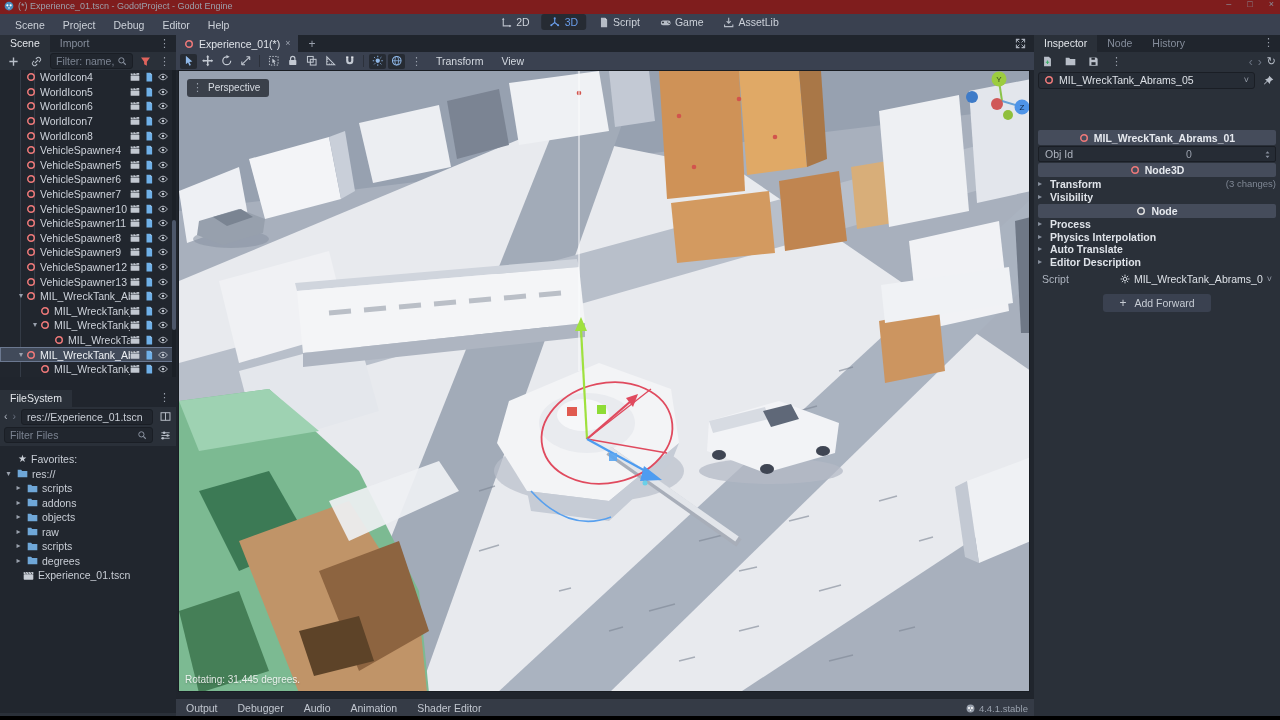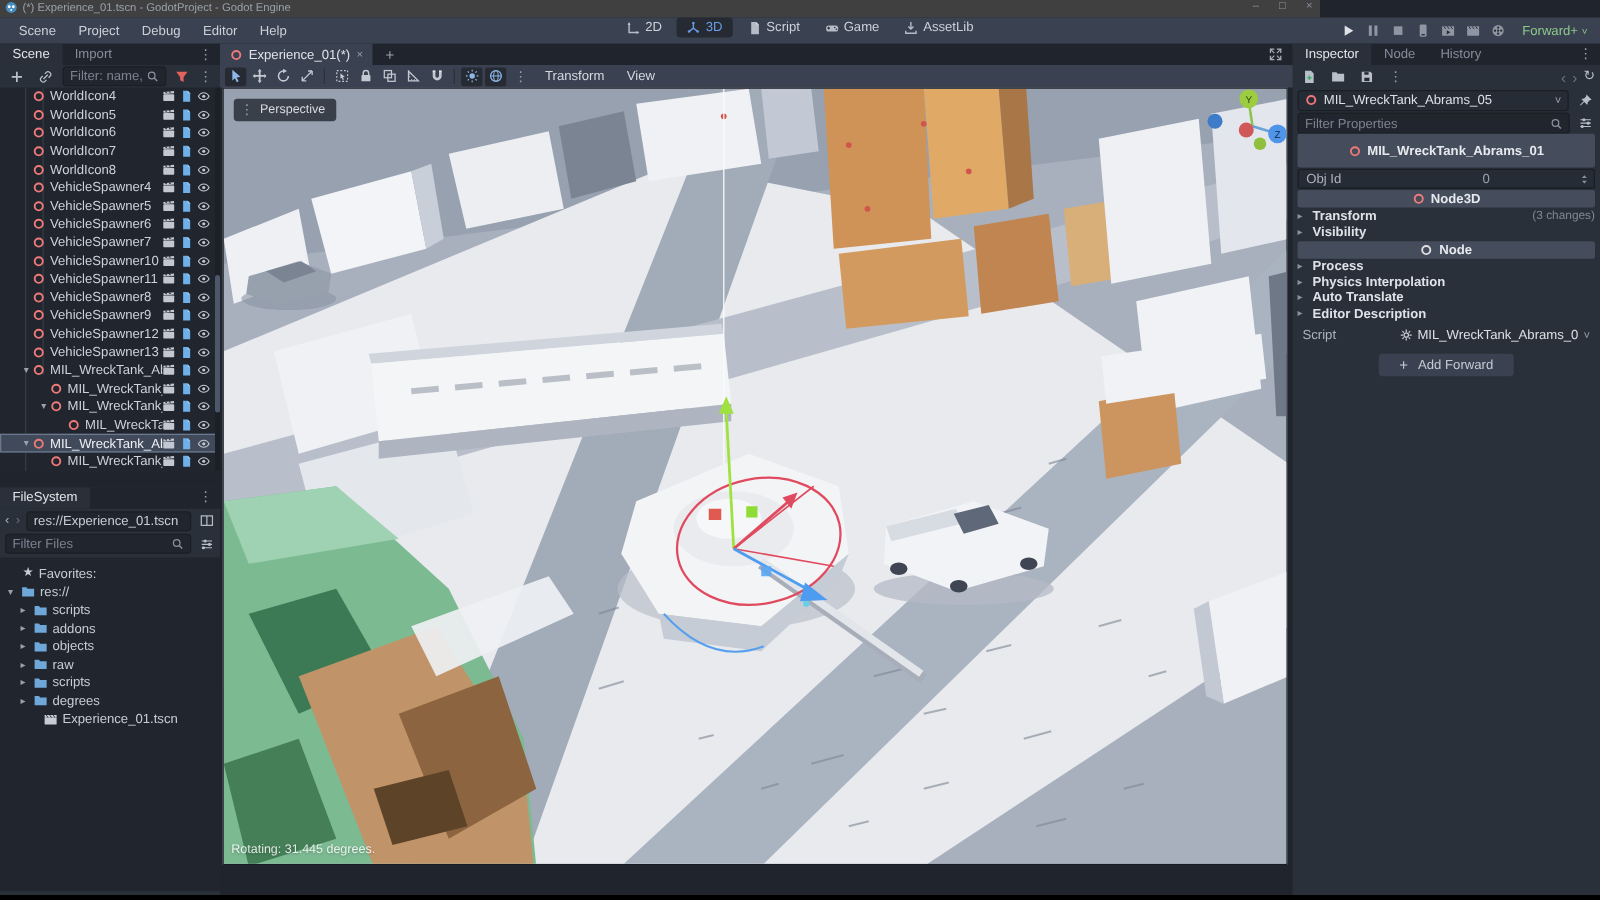--- a/index.html
+++ b/index.html
@@ -4,21 +4,21 @@
 <style>
   html,body{margin:0;padding:0;background:#000;}
   #root{position:relative;width:1280px;height:720px;background:#20252d;overflow:hidden;
         font-family:"Liberation Sans","DejaVu Sans",sans-serif;font-size:10.5px;color:#c7ccd4;
         -webkit-font-smoothing:antialiased;}
   .abs{position:absolute;}
   .row{display:flex;align-items:center;}
   .ic{display:inline-block;vertical-align:middle;flex:none;}
   .glyph{display:inline-block;line-height:1;}
   
-  .titlebar{left:0;top:0;width:1056px;height:14px;background:#404040;color:#9aa0ab;font-size:9px;}
+  .titlebar{left:0;top:0;width:1280px;height:14px;background:#7f1d1d;color:#9aa0ab;font-size:9px;}
   .titlebar .tleft{position:absolute;left:4px;top:1px;display:flex;align-items:center;gap:4px;}
   .winbtns{position:absolute;right:6px;top:0;display:flex;gap:16px;color:#8b919c;font-size:9px;}
   
   .menubar{left:0;top:14px;width:1280px;height:21px;background:#3a4150;border-bottom:1px solid #272c35;}
   .menus{position:absolute;left:6px;top:0;height:21px;display:flex;align-items:center;}
   .menu-item{padding:0 9px;color:#ccd1d9;cursor:default;}
   .workspaces{position:absolute;left:50%;transform:translateX(-50%);top:0;height:21px;display:flex;align-items:flex-start;gap:4px;}
   .ws{display:flex;align-items:center;gap:4px;padding:2px 8px;border-radius:3px;color:#ccd1d9;}
   .ws.active{background:#262b33;color:#699ce8;}
   .ws .ic{width:11px;height:11px;color:#b6bcc6;}
@@ -324,47 +324,20 @@
           </svg>
         <span>Game</span>
       </span>
       <span class="ws">
         <svg class="ic">
             <use href="#i-download"></use>
           </svg>
         <span>AssetLib</span>
       </span>
     </div>
-    <div class="playbar">
-      <svg class="ic lit">
-          <use href="#i-play"></use>
-        </svg>
-      <svg class="ic">
-          <use href="#i-pause"></use>
-        </svg>
-      <svg class="ic">
-          <use href="#i-stop"></use>
-        </svg>
-      <svg class="ic">
-          <use href="#i-phone"></use>
-        </svg>
-      <svg class="ic">
-          <use href="#i-clapper-play"></use>
-        </svg>
-      <svg class="ic">
-          <use href="#i-clapper"></use>
-        </svg>
-      <svg class="ic">
-          <use href="#i-reel"></use>
-        </svg>
-      <span class="renderer">
-        <span>Forward+</span>
-        <span class="caret">˅</span>
-      </span>
-    </div>
   </div>
 
   <div class="abs panel" style="left:0;top:35px;width:176px;height:342px;">
     <div class="tabstrip" style="position:relative;">
       <span class="dtab active">Scene</span>
       <span class="dtab">Import</span>
       <span class="dots abs" style="right:2px;top:2px;">⋮</span>
     </div>
     <div class="toolrow" style="height:18px;">
       <span class="sq">
@@ -838,21 +811,21 @@
           </svg>
         <span>scripts</span>
       </div>
       <div class="fsrow" style="padding-left:14px;">
         <span class="arrow glyph">▸</span>
         <svg class="ic">
             <use href="#i-folder"></use>
           </svg>
         <span>degrees</span>
       </div>
-      <div class="fsrow" style="padding-left:35px;">
+      <div class="fsrow" style="padding-left:23px;">
         <svg class="ic neutral">
             <use href="#i-clapper"></use>
           </svg>
         <span>Experience_01.tscn</span>
       </div>
     </div>
   </div>
 
   <div class="abs ctabbar row" style="left:176px;top:35px;width:858px;height:17px;">
     <div class="ctab">
@@ -1090,36 +1063,23 @@
           </svg>
         <span style="flex:1;overflow:hidden;white-space:nowrap;">MIL_WreckTank_Abrams_05</span>
         <span class="glyph" style="color:#9aa1ad;font-size:9px;">˅</span>
       </div>
       <span class="sq" style="width:16px">
           <svg class="ic">
             <use href="#i-pin"></use>
           </svg>
         </span>
     </div>
-    <div class="toolrow" style="height:19px;">
-      <div class="inputbox" style="flex:1;min-width:0;height:15px;">
-        <span class="ph">Filter Properties</span>
-        <svg class="ic">
-            <use href="#i-search"></use>
-          </svg>
-      </div>
-      <span class="sq" style="width:15px">
-          <svg class="ic">
-            <use href="#i-sliders"></use>
-          </svg>
-        </span>
-    </div>
 
     <div class="abs" style="left:4px;top:72px;width:238px;">
-      <div class="cat" style="height:27px;">
+      <div class="cat" style="height:15px;margin-top:23px;">
         <svg class="ic nico" style="color:#f07a7a">
             <use href="#i-node-circle"></use>
           </svg>
         <span>MIL_WreckTank_Abrams_01</span>
       </div>
       <div class="prop" style="height:14px;margin-top:1px;">
         <span class="plabel">Obj Id</span>
         <span class="pval">0</span>
         <svg class="ic" style="width:9px;height:9px;color:#8a92a0;margin-right:3px;">
             <use href="#i-stepper"></use>
@@ -1173,16 +1133,29 @@
       </div>
       <div class="row" style="justify-content:center;margin-top:7px;">
         <span class="metabtn">
           <span class="glyph" style="font-size:12px;">+</span>
           <span>Add Forward</span>
         </span>
       </div>
     </div>
   </div>
 
+  <div class="abs bottombar" style="left:176px;top:698px;width:858px;height:18px;">
+    <span class="bitem">Output</span>
+    <span class="bitem">Debugger</span>
+    <span class="bitem">Audio</span>
+    <span class="bitem">Animation</span>
+    <span class="bitem">Shader Editor</span>
+    <span class="version">
+      <svg class="ic" style="width:9px;height:9px;color:#98a0ac">
+          <use href="#i-godot"></use>
+        </svg>
+      <span>4.4.1.stable</span>
+    </span>
+  </div>
 
   <div class="abs" style="left:0;top:716px;width:1280px;height:4px;background:#000;"></div>
 
 </div>
 
 </body></html>

